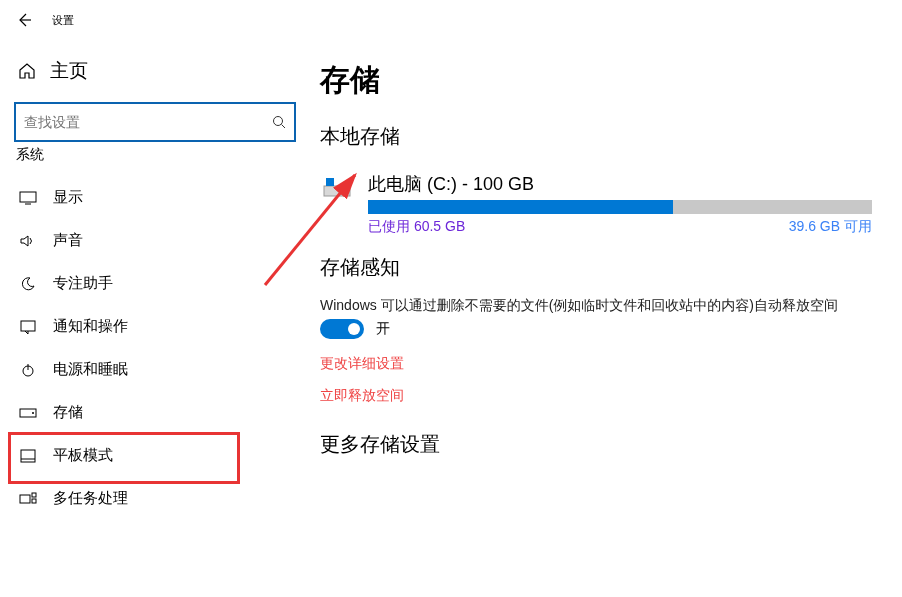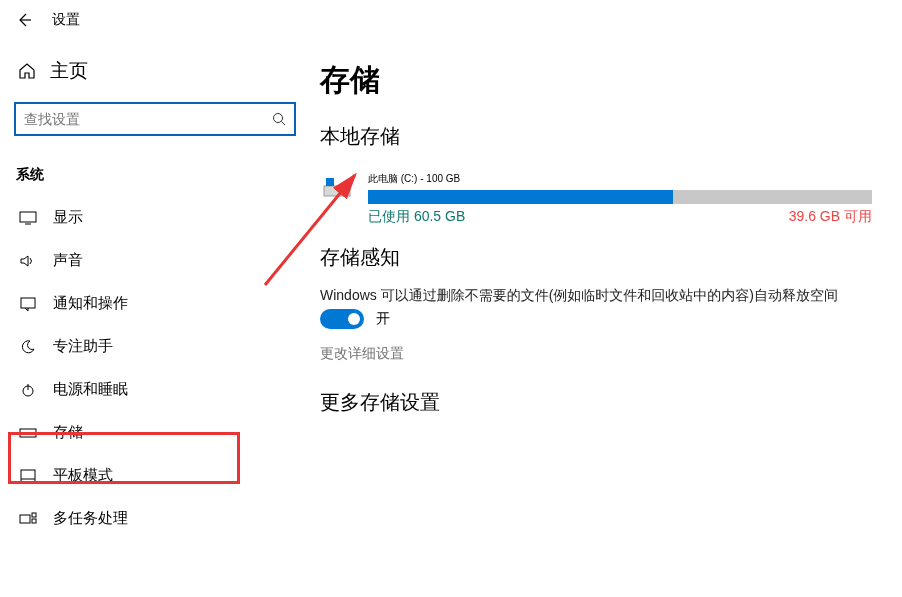--- a/index.html
+++ b/index.html
@@ -1,60 +1,60 @@
 <!DOCTYPE html>
 <html><head>
 <meta charset="utf-8">
 <style>
 * { margin: 0; padding: 0; box-sizing: border-box; font-family: "Microsoft YaHei", "Segoe UI", sans-serif; }
 body { background: #fff; width: 902px; height: 597px; overflow: hidden; position: relative; }
 
 .header { display: flex; align-items: center; padding: 10px 14px; gap: 18px; }
 .back-btn { width: 20px; height: 20px; display: flex; align-items: center; justify-content: center; cursor: pointer; }
-.header-title { font-size: 14px; }
+.header-title { font-size: 11px; }
 
 .layout { display: flex; height: calc(100% - 40px); }
 .sidebar { width: 310px; padding: 10px 14px; }
 .home-row { display: flex; align-items: center; gap: 14px; padding: 8px 4px; margin-bottom: 10px; cursor: pointer; }
 .home-row span { font-size: 19px; }
 
-.search-box { border: 2px solid #0a63b0; width: 282px; height: 34px; display: flex; align-items: center; padding: 0 8px; margin-bottom: 30px; }
+.search-box { border: 2px solid #0a63b0; width: 282px; height: 40px; display: flex; align-items: center; padding: 0 8px; margin-bottom: 4px; }
 .search-box input { border: none; outline: none; flex: 1; font-size: 14px; color: #666; background: transparent; }
 .search-icon { color: #333; font-size: 14px; }
 
-.section-label { font-size: 14px; font-weight: bold; margin-bottom: 12px; padding-left: 2px; }
+.section-label { font-size: 14px; font-weight: normal; margin-bottom: 12px; padding-left: 2px; }
 
 .nav-item { display: flex; align-items: center; gap: 15px; padding: 12px 4px; cursor: pointer; font-size: 15px; }
 .nav-item .icon { width: 20px; display: flex; justify-content: center; }
 
 .highlight-box { border: 3px solid #e83434; position: absolute; left: 8px; top: 432px; width: 232px; height: 52px; pointer-events: none; }
 
 .main { flex: 1; padding: 20px 30px 20px 10px; overflow: hidden; }
 .page-title { font-size: 30px; font-weight: 600; margin-bottom: 22px; }
 .sub-title { font-size: 20px; font-weight: 500; margin-bottom: 18px; }
 
 .drive-row { display: flex; gap: 14px; margin-bottom: 14px; background: #fff; padding: 4px 0; }
 .drive-icon { width: 34px; height: 28px; display: flex; align-items: center; justify-content: center; margin-top: 2px; }
 .drive-body { flex: 1; }
-.drive-name { font-size: 10px; margin-bottom: 4px; }
+.drive-name { font-size: 18px; margin-bottom: 4px; }
 .bar { width: 100%; height: 14px; background: #c8c8c8; position: relative; margin-bottom: 4px; }
 .bar-fill { height: 100%; background: #0078d4; position: absolute; left: 0; top: 0; }
 .drive-stats { display: flex; justify-content: space-between; font-size: 14px; }
-.used { color: #0f766e; }
-.free { color: #ef4444; }
+.used { color: #6d28d9; }
+.free { color: #3b82f6; }
 
 .sense-title { font-size: 20px; font-weight: 500; margin-bottom: 14px; }
 .sense-desc { font-size: 14px; color: #222; line-height: 1.5; margin-bottom: 3px; }
 
 .toggle-row { display: flex; align-items: center; gap: 12px; margin-bottom: 16px; }
 .toggle { width: 44px; height: 20px; background: #0078d4; border-radius: 10px; position: relative; cursor: pointer; }
 .toggle-knob { width: 12px; height: 12px; background: #fff; border-radius: 50%; position: absolute; right: 4px; top: 4px; }
 .toggle-label { font-size: 14px; }
 
-.link { color: #737373; font-size: 14px; margin-bottom: 14px; cursor: pointer; display: block; }
+.link { color: #ef4444; font-size: 14px; margin-bottom: 14px; cursor: pointer; display: block; }
 
 .more-title { font-size: 20px; font-weight: 500; margin-top: 26px; }
 
 .arrow-annotation { position: absolute; left: 255px; top: 155px; pointer-events: none; }
 
 svg { display: block; }
 </style>
 </head>
 <body>
 
@@ -104,34 +104,34 @@
       <span class="icon">
           <svg width="18" height="14" viewBox="0 0 18 14">
             <path d="M2 5 L5 5 L9 2 L9 12 L5 9 L2 9 Z" stroke="#000" fill="none"></path>
             <path d="M11 4 Q14 7 11 10" stroke="#000" fill="none"></path>
           </svg>
         </span>
       <span>声音</span>
     </div>
     <div class="nav-item">
       <span class="icon">
+          <svg width="16" height="16" viewBox="0 0 16 16">
+            <path d="M10 2 A6 6 0 1 0 14 10 A4 4 0 0 1 10 2" stroke="#000" fill="none"></path>
+          </svg>
+        </span>
+      <span>专注助手</span>
+    </div>
+    <div class="nav-item">
+      <span class="icon">
           <svg width="16" height="14" viewBox="0 0 16 14">
             <rect x="1" y="1" width="14" height="10" stroke="#000" fill="none"></rect>
             <path d="M5 11 L8 14 L8 11" stroke="#000" fill="none"></path>
           </svg>
         </span>
       <span>通知和操作</span>
-    </div>
-    <div class="nav-item">
-      <span class="icon">
-          <svg width="16" height="16" viewBox="0 0 16 16">
-            <path d="M10 2 A6 6 0 1 0 14 10 A4 4 0 0 1 10 2" stroke="#000" fill="none"></path>
-          </svg>
-        </span>
-      <span>专注助手</span>
     </div>
     <div class="nav-item">
       <span class="icon">
           <svg width="16" height="16" viewBox="0 0 16 16">
             <circle cx="8" cy="9" r="5" stroke="#000" fill="none"></circle>
             <line x1="8" y1="2" x2="8" y2="8" stroke="#000"></line>
           </svg>
         </span>
       <span>电源和睡眠</span>
     </div>
@@ -193,20 +193,21 @@
     <p class="sense-desc">Windows 可以通过删除不需要的文件(例如临时文件和回收站中的内容)自动释放空间</p>
 
     <div class="toggle-row">
       <div class="toggle">
           <div class="toggle-knob"></div>
         </div>
       <span class="toggle-label">开</span>
     </div>
 
     <a class="link">更改详细设置</a>
+    <a class="link">立即释放空间</a>
 
     <h2 class="more-title">更多存储设置</h2>
   </div>
 </div>
 
 <div class="highlight-box"></div>
 
 <svg class="arrow-annotation" width="120" height="140">
   <defs>
       <marker id="ah" markerWidth="10" markerHeight="10" refX="8" refY="3" orient="auto">

